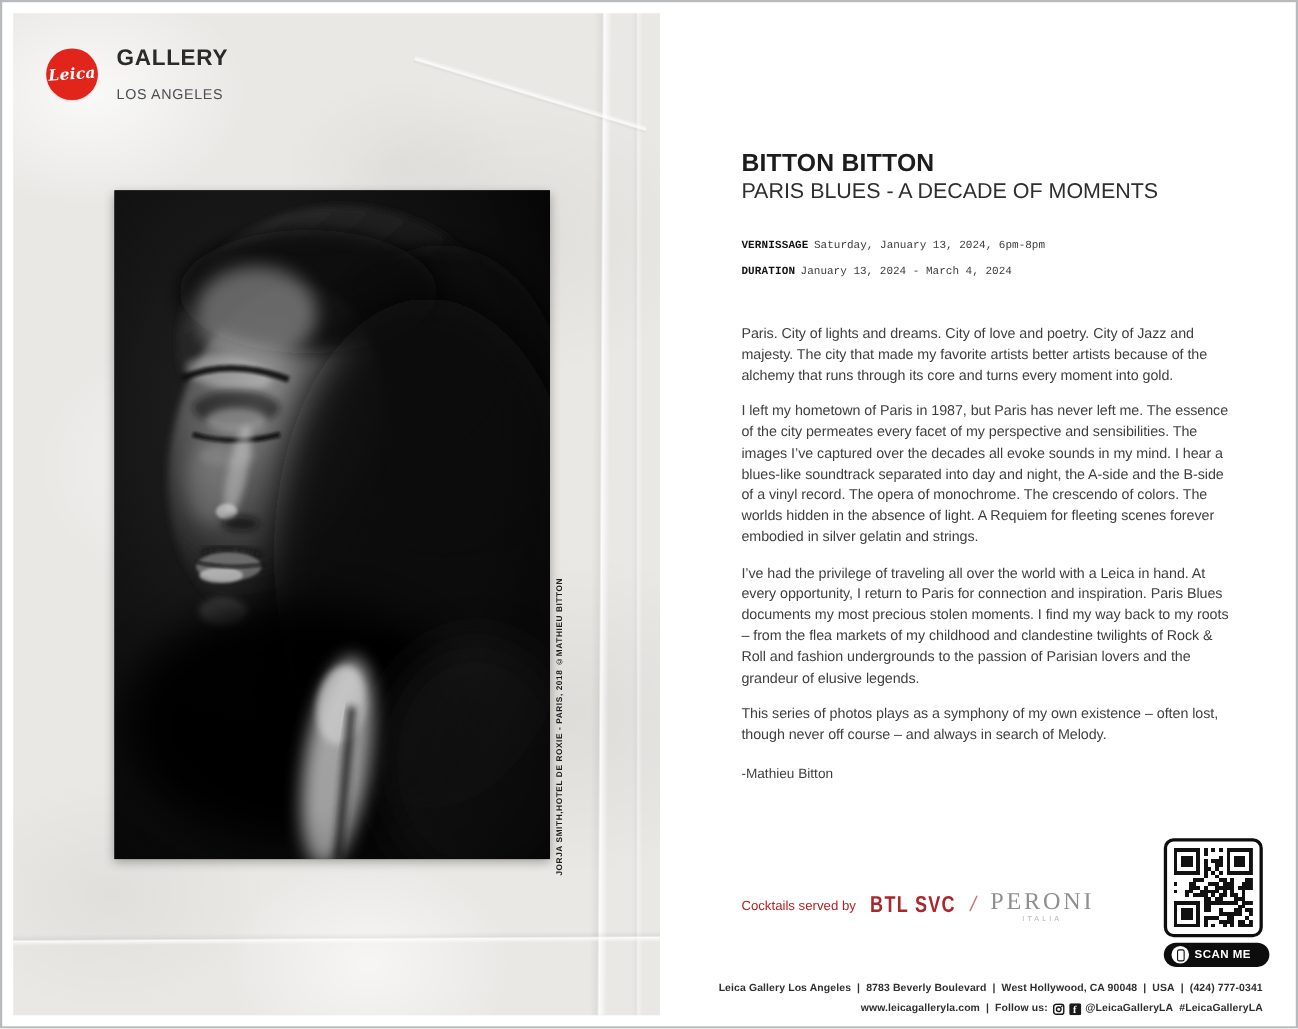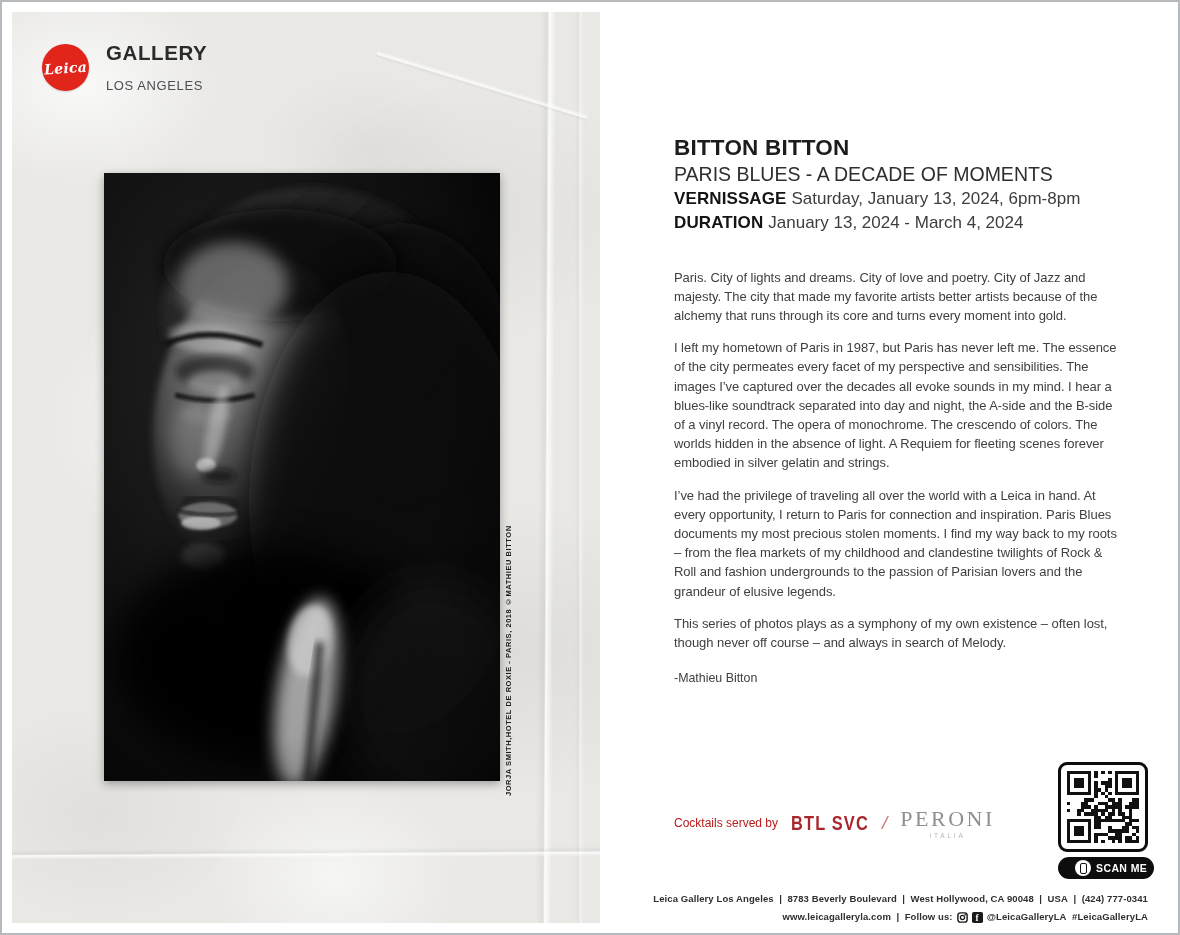--- a/index.html
+++ b/index.html
@@ -37,42 +37,42 @@
   .photo{position:absolute;left:92px;top:161px;width:396px;height:608px;
          box-shadow:0 3px 9px rgba(0,0,0,.32);background:#0b0b0b;}
   .photo svg{display:block;width:100%;height:100%;}
   .photo-caption{position:absolute;left:492px;top:550px;height:234px;width:13px;
     writing-mode:vertical-rl;transform:rotate(180deg);
     font-size:7.5px;font-weight:700;letter-spacing:.55px;color:#1b1b1b;white-space:nowrap;}
   
   .content{position:absolute;left:672px;top:133px;width:446px;color:#3d3d3d;}
   .artist{margin:0;font-size:22.5px;font-weight:700;color:#1c1c1c;letter-spacing:.2px;line-height:26px;}
   .subtitle{font-size:19.5px;color:#2e2e2e;line-height:23.5px;margin-top:2px;}
-  .details{font-size:17px;line-height:24.5px;}
+  .details{margin-top:25px;font-size:10px;line-height:24.5px;font-family:Liberation Mono, monospace;}
   .detail-label{font-weight:700;color:#141414;margin-right:5px;letter-spacing:.1px;}
   .detail-value{color:#3d3d3d;}
   .body-copy{margin-top:32px;}
   .body-copy p{margin:0 0 13px 0;font-size:13px;line-height:19.2px;letter-spacing:-.05px;color:#3f3f3f;}
   .signature{margin-top:19px;font-size:12.4px;color:#3f3f3f;}
   
   .sponsors{position:absolute;left:672px;top:800px;display:flex;align-items:center;gap:13px;height:42px;}
   .sponsor-intro{font-size:12px;color:#b91c1c;}
   .btl{font-size:21px;font-weight:700;color:#a8272c;letter-spacing:1.5px;
        display:inline-block;transform:scaleX(.78);transform-origin:left center;}
   .slash{font-size:19px;color:#c97a7a;font-style:italic;margin-left:-22px;}
   .peroni-wrap{display:inline-flex;flex-direction:column;align-items:center;}
   .peroni{font-family:"Liberation Serif",serif;font-size:22px;color:#8f8f8f;letter-spacing:2.5px;line-height:22px;}
   .peroni-sub{font-size:6.5px;color:#b5b5b5;letter-spacing:2.8px;margin-top:2px;}
   
   .qr-block{position:absolute;left:1056px;top:760px;width:92px;}
   .qr-box{width:90px;height:90px;box-sizing:border-box;border:3.5px solid #0d0d0d;border-radius:9px;
           background:#fff;padding:6px;}
   .qr-box svg{display:block;width:100%;height:100%;}
   .scan-pill{margin-top:5px;width:96px;height:22px;border-radius:11px;background:#0d0d0d;
-             display:flex;align-items:center;gap:5px;padding-left:17px;box-sizing:border-box;}
+             display:flex;align-items:center;gap:5px;padding-left:7px;box-sizing:border-box;}
   .phone-badge{width:16px;height:16px;border-radius:50%;background:#fff;display:flex;
                align-items:center;justify-content:center;flex:0 0 auto;}
   .phone-shape{width:7px;height:11px;border:1.3px solid #111;border-radius:2px;box-sizing:border-box;}
   .scan-label{color:#fff;font-size:10.5px;font-weight:700;letter-spacing:.4px;}
   
   .footer{position:absolute;right:30px;top:888px;text-align:right;color:#2f2f2f;
           font-size:9.5px;font-weight:700;letter-spacing:.1px;line-height:18px;}
   .footer-line2{display:flex;align-items:center;justify-content:flex-end;gap:4px;}
   .soc{display:inline-block;vertical-align:middle;}
 </style>

